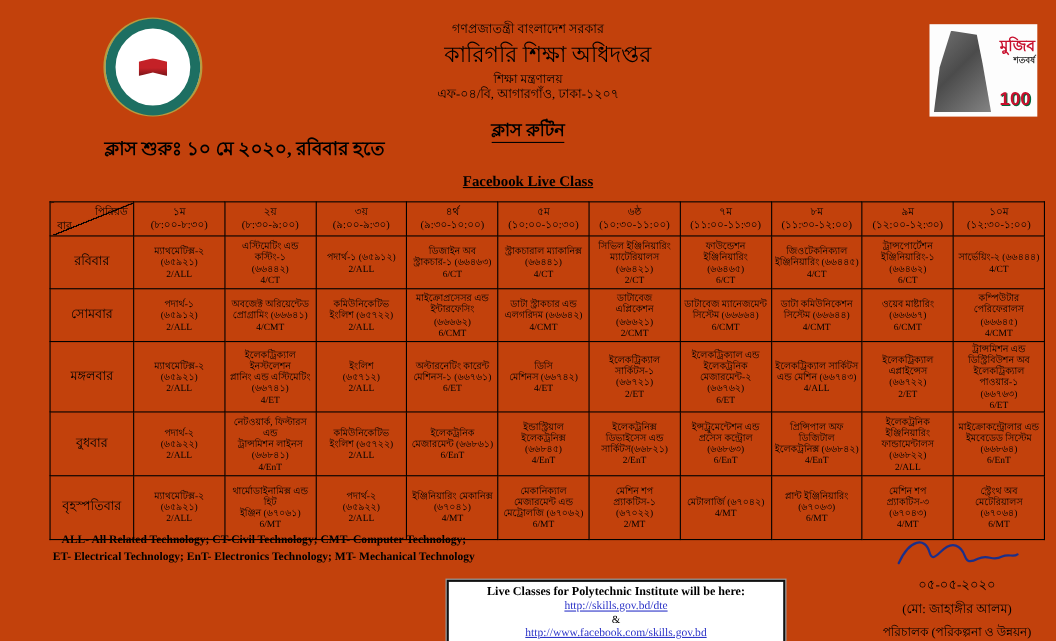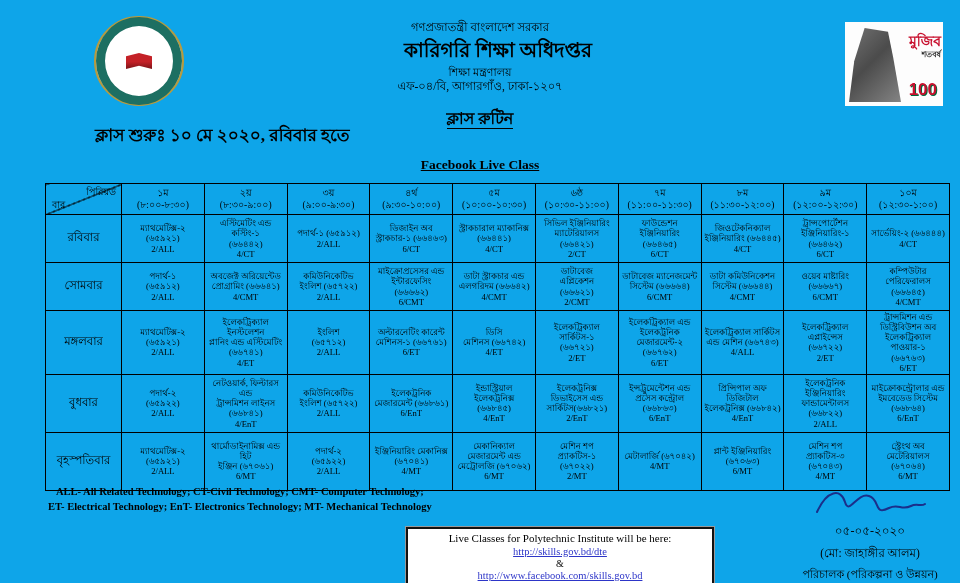--- a/index.html
+++ b/index.html
@@ -1,22 +1,22 @@
 <!DOCTYPE html>
 <html><head>
 <meta charset="utf-8">
 <style>
   html,body { margin:0; padding:0; background:#ffffff; }
-  #page { position:relative; width:960px; height:583px; background:#0ea5e9; overflow:hidden;
+  #page { position:relative; width:960px; height:583px; background:#c2410c; overflow:hidden;
           font-family:"Liberation Serif","DejaVu Sans",serif; color:#000; }
 
   
   .gov-header { position:absolute; top:20px; left:0; right:0; text-align:center; line-height:1.35; }
   .gh-l1 { font-size:11.5px; }
-  .gh-l2 { font-size:20px; font-weight:bold; margin:1px 0;padding-left:36px; }
+  .gh-l2 { font-size:20px; font-weight:normal; margin:1px 0;padding-left:36px; }
   .gh-l3 { font-size:12px; }
   .gh-l4 { font-size:11px; }
   .gh-l5 { font-size:11.5px; }
 
   .logo-left { position:absolute; top:16px; left:94px; width:86px; height:86px; border-radius:50%;
                background:#f7f3e4; border:2px solid #b89b3e; display:flex; align-items:center; justify-content:center; }
   .logo-left .ring { width:70px; height:70px; border-radius:50%; border:9px solid #1d6f62; background:#fff;
                      display:flex; align-items:center; justify-content:center; }
   .logo-left .book { width:26px; height:16px; background:linear-gradient(to bottom,#c42127 55%, #7a1418 100%);
                      clip-path:polygon(0 20%,50% 0,100% 20%,100% 100%,50% 80%,0 100%); }
@@ -51,21 +51,21 @@
   .corner .c-top { position:absolute; top:1px; right:5px; font-size:9.5px; }
   .corner .c-bot { position:absolute; bottom:1px; left:6px; font-size:9.5px; }
   .phead { font-size:9.5px; line-height:1.3; }
   .day-cell { font-size:11.5px; }
   td.slot { font-size:8.6px; line-height:1.18; white-space:pre-line; }
 
   
   .abbrev { position:absolute; top:484px; left:48px; font-size:10.5px; font-weight:bold; line-height:1.45;text-align:center; }
   .live-box { position:absolute; top:527px; left:406px; width:296px; border:2px solid #111;
               box-shadow:0 0 0 1px #999; background:#fff; text-align:center; padding:3px 4px 5px; }
-  .live-box .lb-title { font-size:11px; font-weight:normal; margin-bottom:2px; }
+  .live-box .lb-title { font-size:11px; font-weight:bold; margin-bottom:2px; }
   .live-box a { display:block; font-size:10.5px; color:#2d35c8; text-decoration:underline; margin:1px 0; }
   .live-box .amp { font-size:10px; }
 
   .sign-block { position:absolute; top:484px; left:788px; width:164px; text-align:center; }
   .sign-block svg { display:block; margin:0 auto; }
   .sg-date { font-size:12px; margin-top:2px; }
   .sg-name { font-size:11.5px; margin-top:3px; }
   .sg-desig { font-size:11px; margin-top:2px; }
 </style>
 </head>

